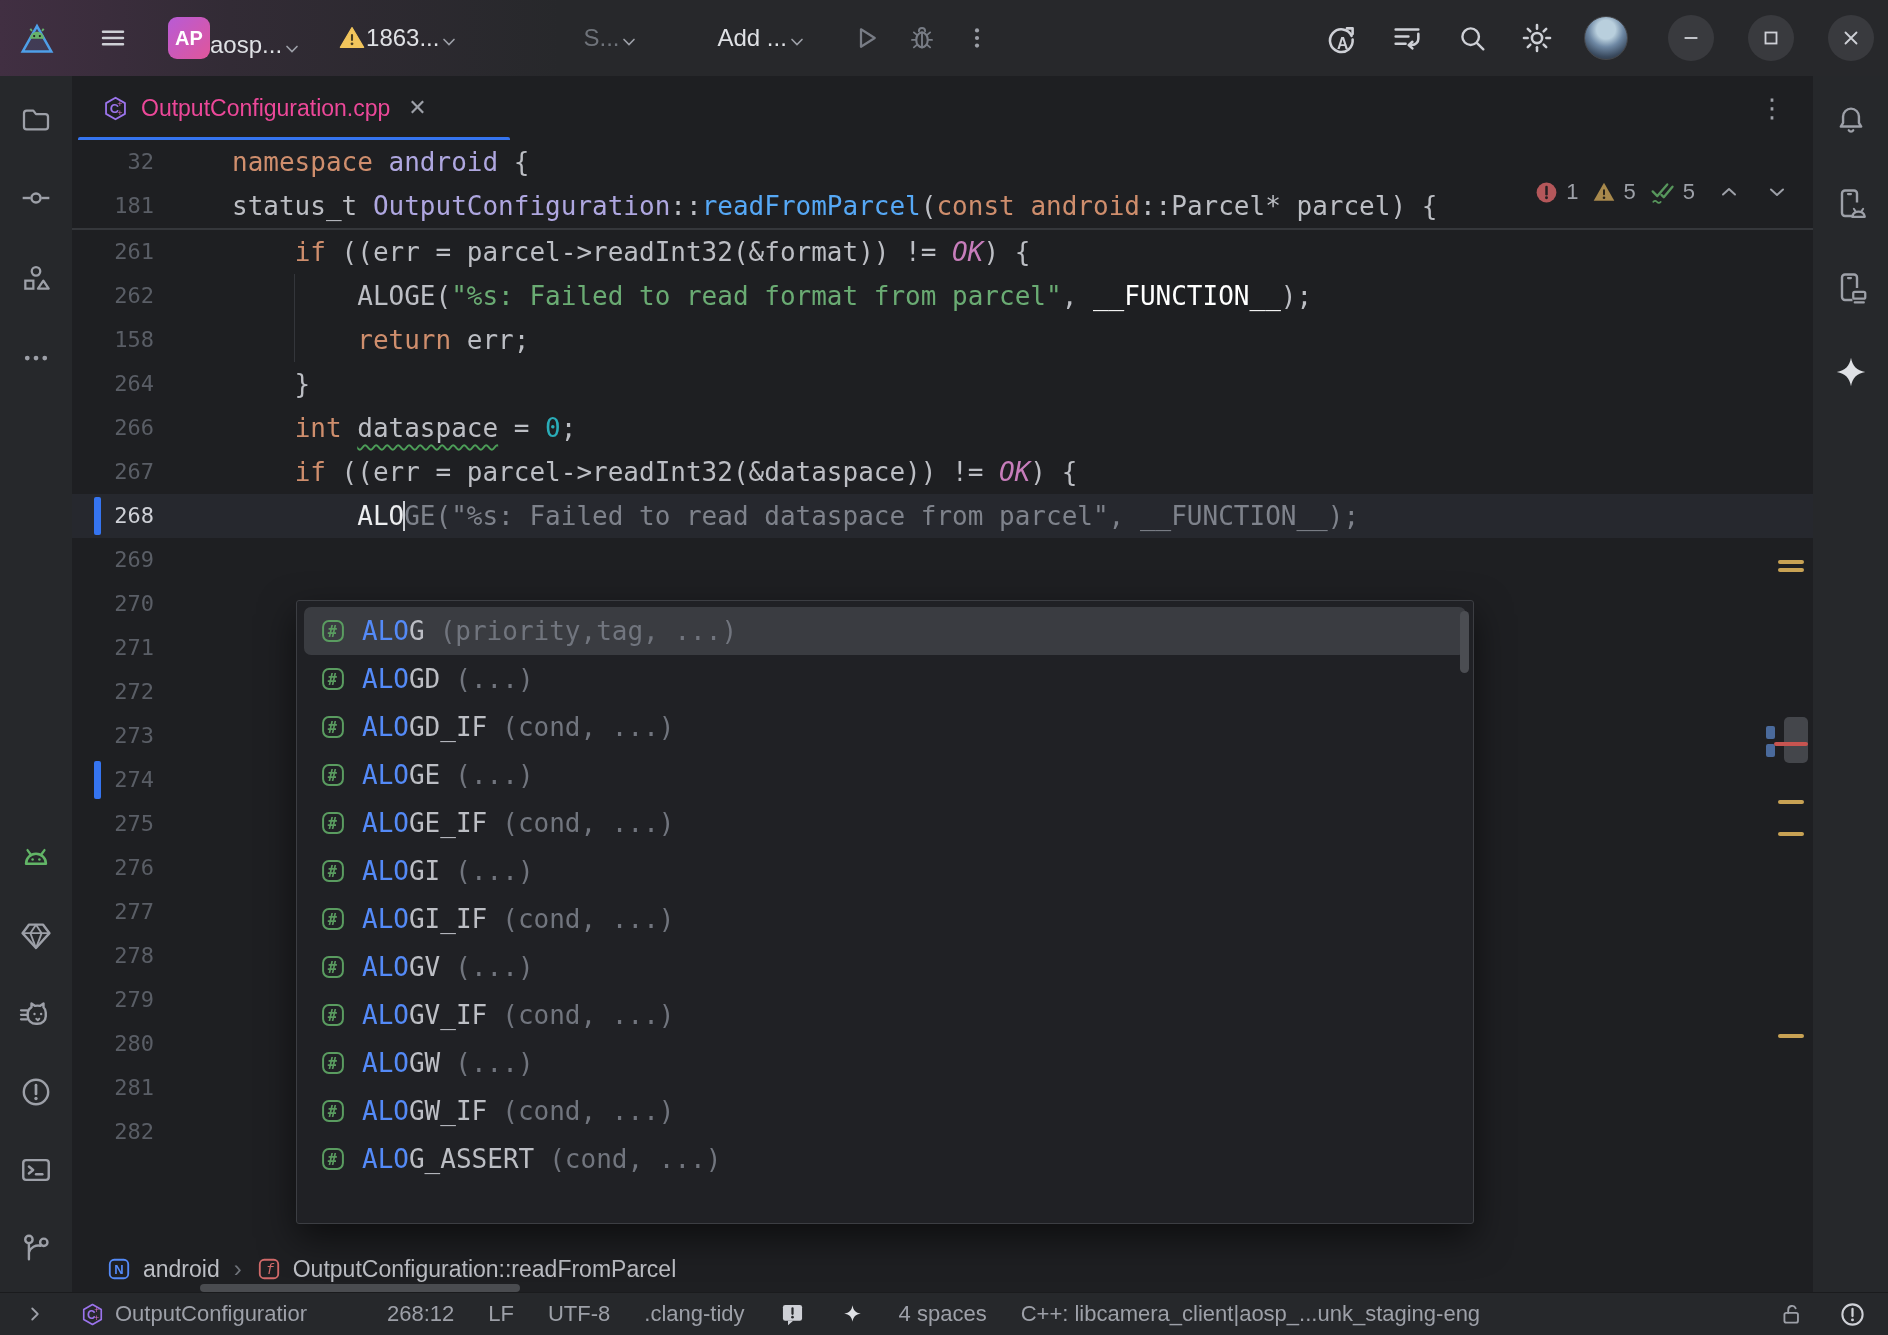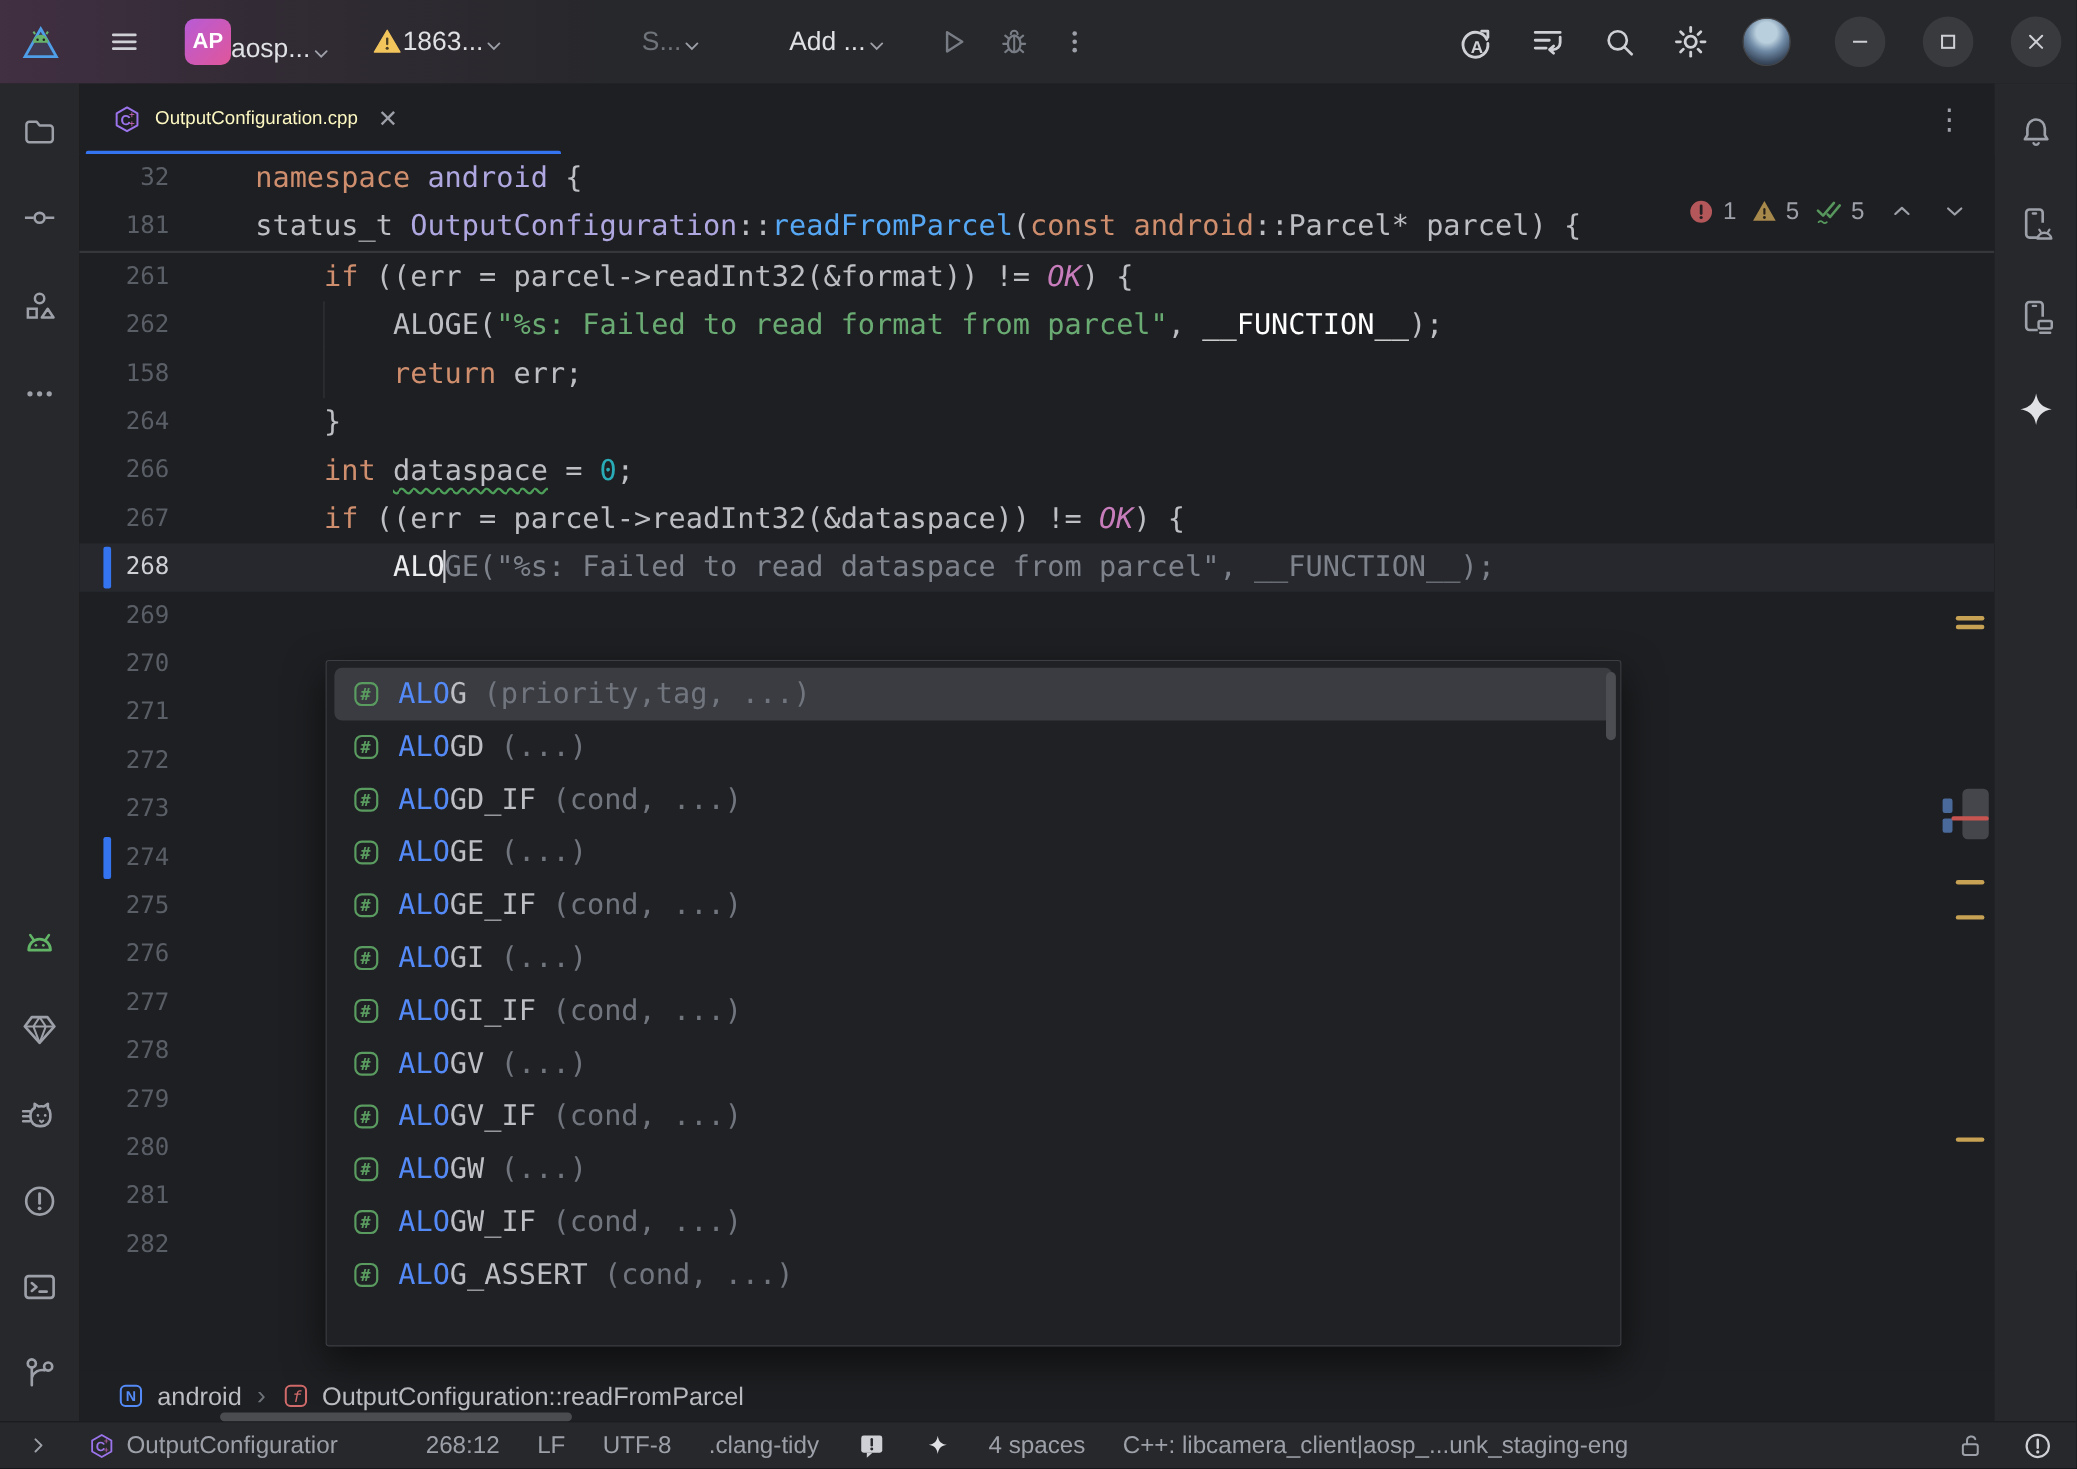--- a/index.html
+++ b/index.html
@@ -23,21 +23,21 @@
   
   .stripe{position:absolute;top:76px;bottom:43px;background:#26282B;display:flex;flex-direction:column;align-items:center;}
   .stripe-left{left:0;width:72px;}
   .stripe-right{right:0;width:75px;}
   .stripe .ic{width:72px;height:60px;display:flex;align-items:center;justify-content:center;color:#9DA0A8;}
   .spacer{flex:1;}
   
   .editor{position:absolute;left:72px;top:76px;right:75px;bottom:89px;background:#1E1F22;}
   .tabbar{position:absolute;left:0;top:0;right:0;height:64px;display:flex;align-items:center;border-bottom:1px solid #2A2C30;}
   .tab{display:flex;align-items:center;gap:12px;height:64px;padding:0 26px 0 30px;position:relative;}
-  .tab-label{color:#fef9c3;font-size:17px;}
+  .tab-label{color:#ec4899;font-size:23px;}
   .tab-close{color:#9DA0A8;font-size:22px;margin-left:6px;}
   .tab-underline{position:absolute;left:6px;bottom:-1px;width:432px;height:4px;background:#3574F0;border-radius:2px 2px 0 0;}
   .tab-kebab{margin-left:auto;margin-right:28px;color:#9DA0A8;font-size:26px;letter-spacing:0;}
   
   .code-area{position:absolute;left:0;top:64px;right:0;bottom:0;overflow:hidden;
     font-family:"DejaVu Sans Mono",monospace;font-size:26px;}
   .sticky{border-bottom:2px solid #35373B;background:#1E1F22;position:relative;z-index:2;}
   .row{position:relative;height:44px;line-height:44px;white-space:nowrap;}
   .row .ln{position:absolute;left:0;top:0;width:82px;text-align:right;font-size:22px;color:#5A5E66;}
   .row .ct{position:absolute;left:160px;top:0;white-space:pre;}

